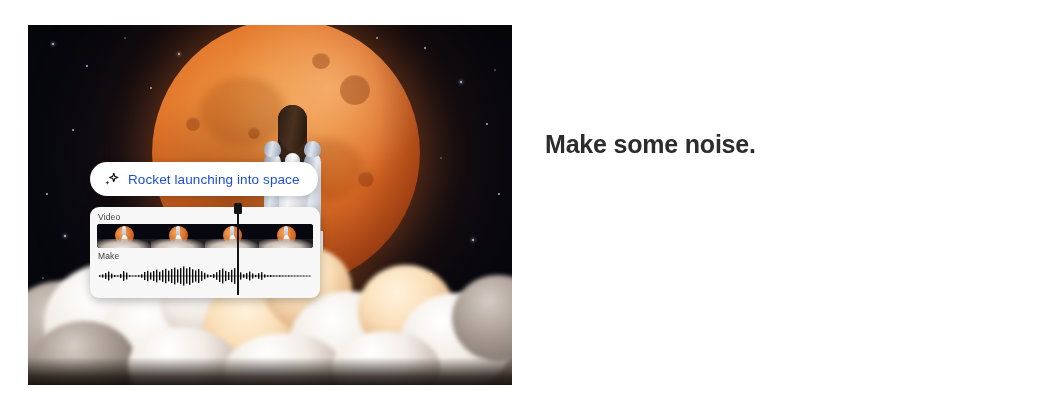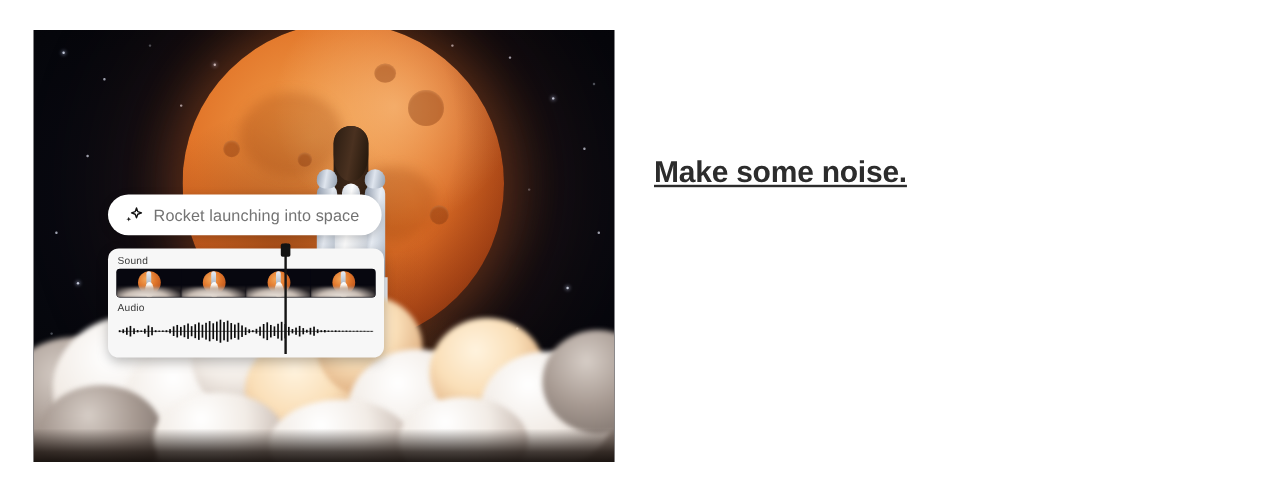--- a/index.html
+++ b/index.html
@@ -218,21 +218,21 @@
     gap: 9px;
     padding: 0 18px 0 14px;
     background: #ffffff;
     border-radius: 18px;
     box-shadow: 0 2px 8px rgba(0,0,0,0.22);
     z-index: 6;
   }
   .prompt-pill .sparkle-icon { width: 15px; height: 15px; display: block; flex: 0 0 auto; }
   .prompt-pill .pill-text {
     font-size: 13.5px;
-    color: #737373;
+    color: #1d4ed8;
     letter-spacing: .1px;
     white-space: nowrap;
   }
 
   
   .timeline-panel {
     position: absolute;
     left: 62px;
     top: 182px;
     width: 230px;
@@ -337,21 +337,20 @@
     margin: 0 0 14px 0;
     display: inline-block;
   }
   .headline {
     font-size: 25px;
     font-weight: bold;
     color: #2c2c2c;
     letter-spacing: -.2px;
     margin: 0 0 18px 0;
     line-height: 1.15;
-    text-decoration: underline;
   }
   .body-copy {
     font-size: 14px;
     color: #353535;
     line-height: 1.72;
     margin: 0;
     max-width: 492px;
   }
 </style>
 </head>
@@ -444,21 +443,21 @@
     <div class="prompt-pill">
       <svg class="sparkle-icon" viewBox="0 0 16 16">
         <path d="M10.4 1.4 L11.55 4.65 L14.8 5.8 L11.55 6.95 L10.4 10.2 L9.25 6.95 L6.0 5.8 L9.25 4.65 Z" fill="none" stroke="#111111" stroke-width="1.25" stroke-linejoin="round"></path>
         <path d="M3.5 9.3 L4.05 10.85 L5.6 11.4 L4.05 11.95 L3.5 13.5 L2.95 11.95 L1.4 11.4 L2.95 10.85 Z" fill="#111111"></path>
       </svg>
       <span class="pill-text">Rocket launching into space</span>
     </div>
 
     <div class="timeline-panel">
 
-      <span class="track-label video-track-label">Sound</span>
+      <span class="track-label video-track-label">Video</span>
 
       <div class="video-strip">
         <div class="thumb">
           <span class="t-moon"></span>
             <span class="t-rocket"></span>
             <span class="t-plume"></span>
             <span class="t-smoke"></span>
         </div>
         <div class="thumb">
           <span class="t-moon"></span>
@@ -473,21 +472,21 @@
             <span class="t-smoke"></span>
         </div>
         <div class="thumb">
           <span class="t-moon"></span>
             <span class="t-rocket"></span>
             <span class="t-plume"></span>
             <span class="t-smoke"></span>
         </div>
       </div>
 
-      <span class="track-label audio-track-label">Audio</span>
+      <span class="track-label audio-track-label">Make</span>
 
       <div class="audio-strip">
         <svg viewBox="0 0 216 26" preserveAspectRatio="none">
           <g fill="#0b0b0b">
             <rect x="2" y="12.2" width="1.4" height="1.6"></rect>
             <rect x="5" y="11.4" width="1.4" height="3.2"></rect>
             <rect x="8" y="10.0" width="1.4" height="6.0"></rect>
             <rect x="11" y="8.6" width="1.4" height="8.8"></rect>
             <rect x="14" y="10.6" width="1.4" height="4.8"></rect>
             <rect x="17" y="12.0" width="1.4" height="2.0"></rect>

